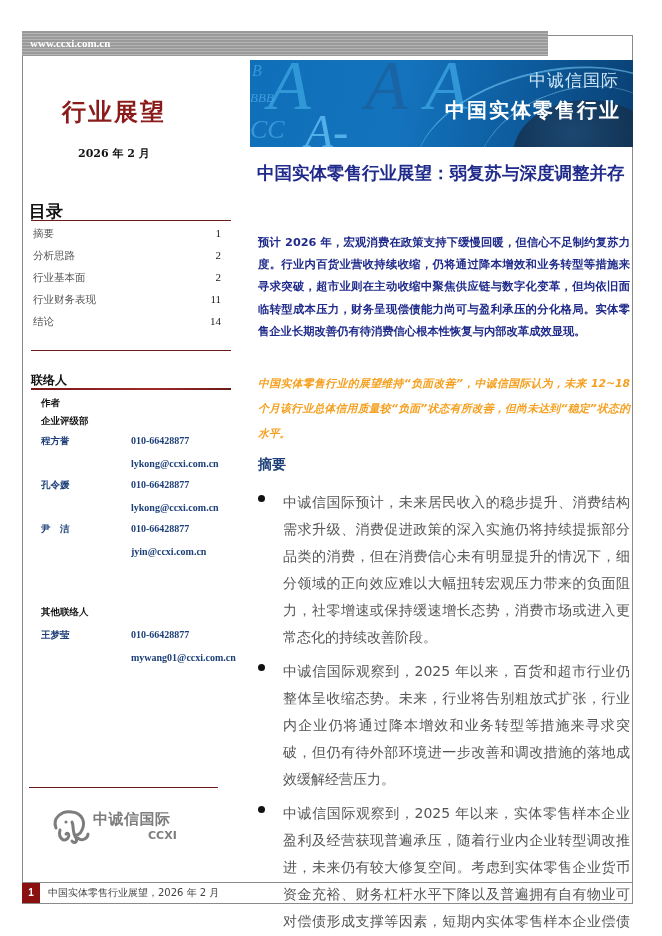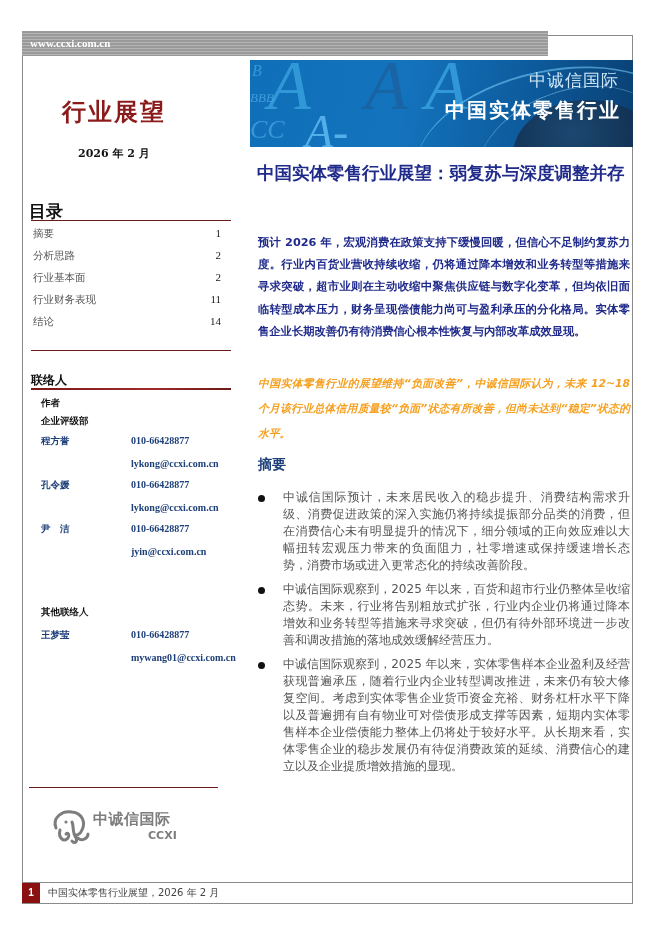--- a/index.html
+++ b/index.html
@@ -116,21 +116,21 @@
     font-family: "DejaVu Sans", sans-serif; font-style: italic; font-weight: bold; font-size: 10.8px;
     line-height: 25px; color: #f5a020; text-align: justify;
   }
   .section-heading {
     position: absolute; left: 258px; top: 456px; font-family: "DejaVu Sans", sans-serif;
     font-size: 14px; font-weight: bold; color: #1c3f78;
   }
   .bullets { position: absolute; left: 256px; top: 489px; width: 374px; }
   .bullet {
     position: relative; padding-left: 27px; font-family: "DejaVu Sans", sans-serif;
-    font-size: 12px; line-height: 17px; color: #555; text-align: justify; margin-bottom: 7px;
+    font-size: 14px; line-height: 27px; color: #555; text-align: justify; margin-bottom: 7px;
   }
   .bullet .dot {
     position: absolute; left: 2px; top: 6px; width: 7px; height: 7px; border-radius: 50%; background: #111;
   }
 
   
   .footer-line { position: absolute; left: 22px; top: 882px; width: 611px; height: 1px; background: #8a8a8a; }
   .page-num {
     position: absolute; left: 22px; top: 883px; width: 18px; height: 20px; background: #8b1111;
     color: #fff; font-family: "Liberation Sans", sans-serif; font-weight: bold; font-size: 10px;

